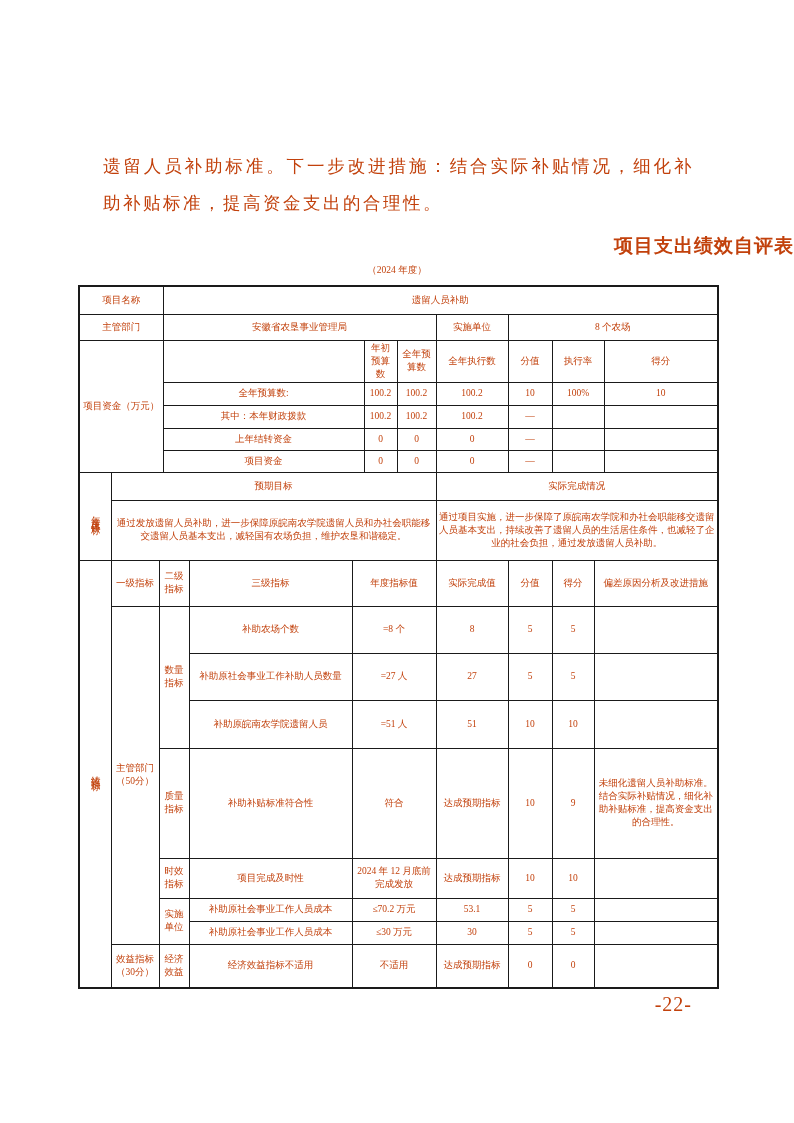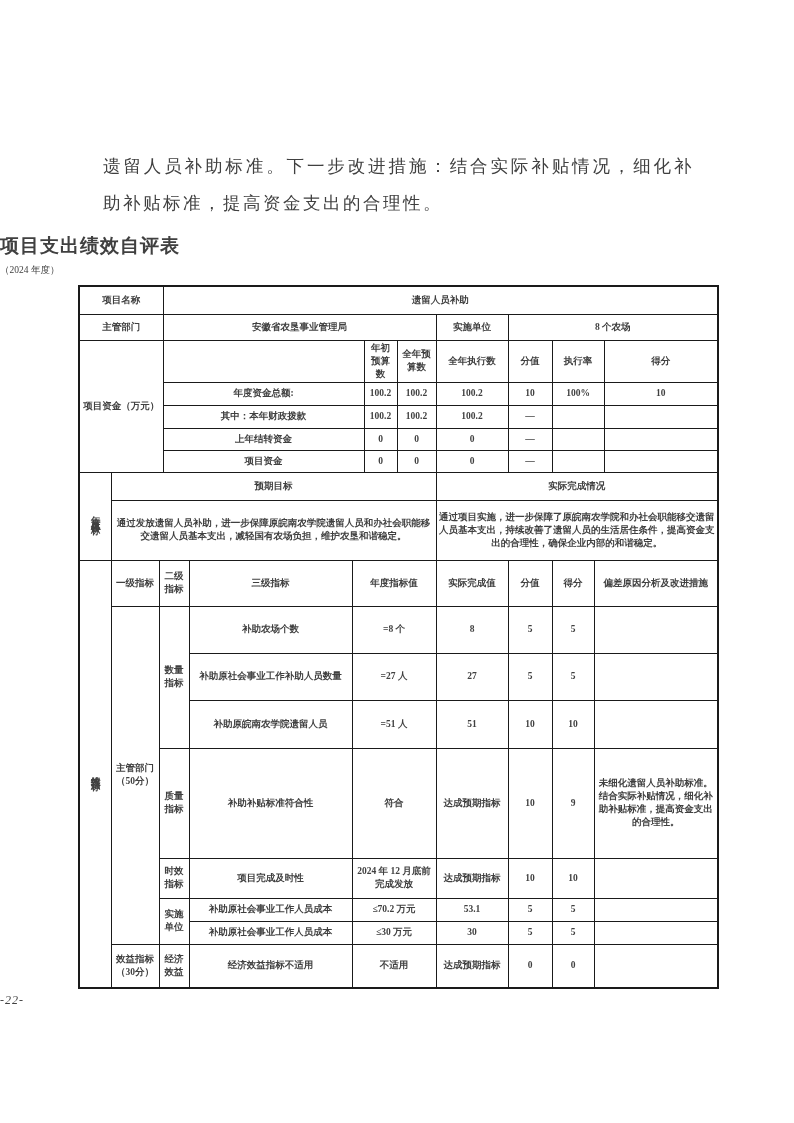--- a/index.html
+++ b/index.html
@@ -1,45 +1,45 @@
 <!DOCTYPE html>
 <html><head>
 <meta charset="utf-8">
 <style>
   * { box-sizing: border-box; }
   html,body { margin:0; padding:0; background:#888; }
   .page {
     position:relative; width:794px; height:1123px; margin:0 auto;
-    background:#ffffff; color:#404040;
+    background:#ffffff; color:#c2410c;
     font-family:"Liberation Serif","DejaVu Serif",serif;
     overflow:hidden;
   }
   .toptext { margin:148px 100px 0 103px; font-size:17.5px; line-height:37px;
              text-align:justify; letter-spacing:2.5px; }
   .toptext p { margin:0; }
   .indent { text-indent:38px; }
-  .doc-title { margin-top:11px; text-align:left;
+  .doc-title { margin-top:11px; text-align:right;
                font-family:"Liberation Sans","DejaVu Sans",sans-serif;
                font-weight:bold; font-size:19px; letter-spacing:1px; }
-  .doc-subtitle { margin-top:5px; text-align:left; font-size:9.5px; }
+  .doc-subtitle { margin-top:5px; text-align:center; font-size:9.5px; }
 
   table.main { border-collapse:collapse; table-layout:fixed;
                width:639px; margin:8px 0 0 78px;
                font-size:9.5px; line-height:13px;
-               border:2px solid #1a1a1a;font-weight:bold; }
+               border:2px solid #1a1a1a; }
   table.main td { border:1px solid #1a1a1a; text-align:center;
                   vertical-align:middle; padding:1px 2px; overflow:hidden;
                   word-break:break-all; }
   td.left { text-align:left; }
   td.left-ind { text-align:left; padding-left:15px; }
   td.jc { text-align:justify; text-align-last:center; padding:1px 4px; }
   .vert { writing-mode:vertical-lr; text-orientation:upright;
           display:inline-block; letter-spacing:2px; line-height:1.15; }
   .pagenum { position:absolute; top:993px; left:0; width:692px;
-             font-size:12px; letter-spacing:1px;font-style:italic; }
+             text-align:right; font-size:20px; letter-spacing:1px; }
 </style>
 </head>
 <body>
 
 <div class="page">
 
   <div class="toptext">
     <p>遗留人员补助标准。下一步改进措施：结合实际补贴情况，细化补助补贴标准，提高资金支出的合理性。</p>
   </div>
 
@@ -81,21 +81,21 @@
       <td colspan="3"></td>
       <td>年初预算数</td>
       <td>全年预算数</td>
       <td>全年执行数</td>
       <td>分值</td>
       <td colspan="2">执行率</td>
       <td>得分</td>
     </tr>
 
     <tr style="height:23px">
-      <td colspan="3" class="left">年度资金总额:</td>
+      <td colspan="3" class="left">全年预算数:</td>
       <td>100.2</td>
       <td>100.2</td>
       <td>100.2</td>
       <td>10</td>
       <td colspan="2">100%</td>
       <td>10</td>
     </tr>
 
     <tr style="height:23px">
       <td colspan="3" class="left-ind">其中：本年财政拨款</td>
@@ -128,21 +128,21 @@
     </tr>
 
     <tr style="height:28px">
       <td rowspan="2"><span class="vert">年度总体目标</span></td>
       <td colspan="7">预期目标</td>
       <td colspan="5">实际完成情况</td>
     </tr>
 
     <tr style="height:60px">
       <td colspan="7" class="jc">通过发放遗留人员补助，进一步保障原皖南农学院遗留人员和办社会职能移交遗留人员基本支出，减轻国有农场负担，维护农垦和谐稳定。</td>
-      <td colspan="5" class="jc">通过项目实施，进一步保障了原皖南农学院和办社会职能移交遗留人员基本支出，持续改善了遗留人员的生活居住条件，提高资金支出的合理性，确保企业内部的和谐稳定。</td>
+      <td colspan="5" class="jc">通过项目实施，进一步保障了原皖南农学院和办社会职能移交遗留人员基本支出，持续改善了遗留人员的生活居住条件，也减轻了企业的社会负担，通过发放遗留人员补助。</td>
     </tr>
 
     <tr style="height:46px">
       <td rowspan="9"><span class="vert">绩效指标</span></td>
       <td>一级指标</td>
       <td colspan="2">二级指标</td>
       <td>三级指标</td>
       <td colspan="3">年度指标值</td>
       <td>实际完成值</td>
       <td>分值</td>

